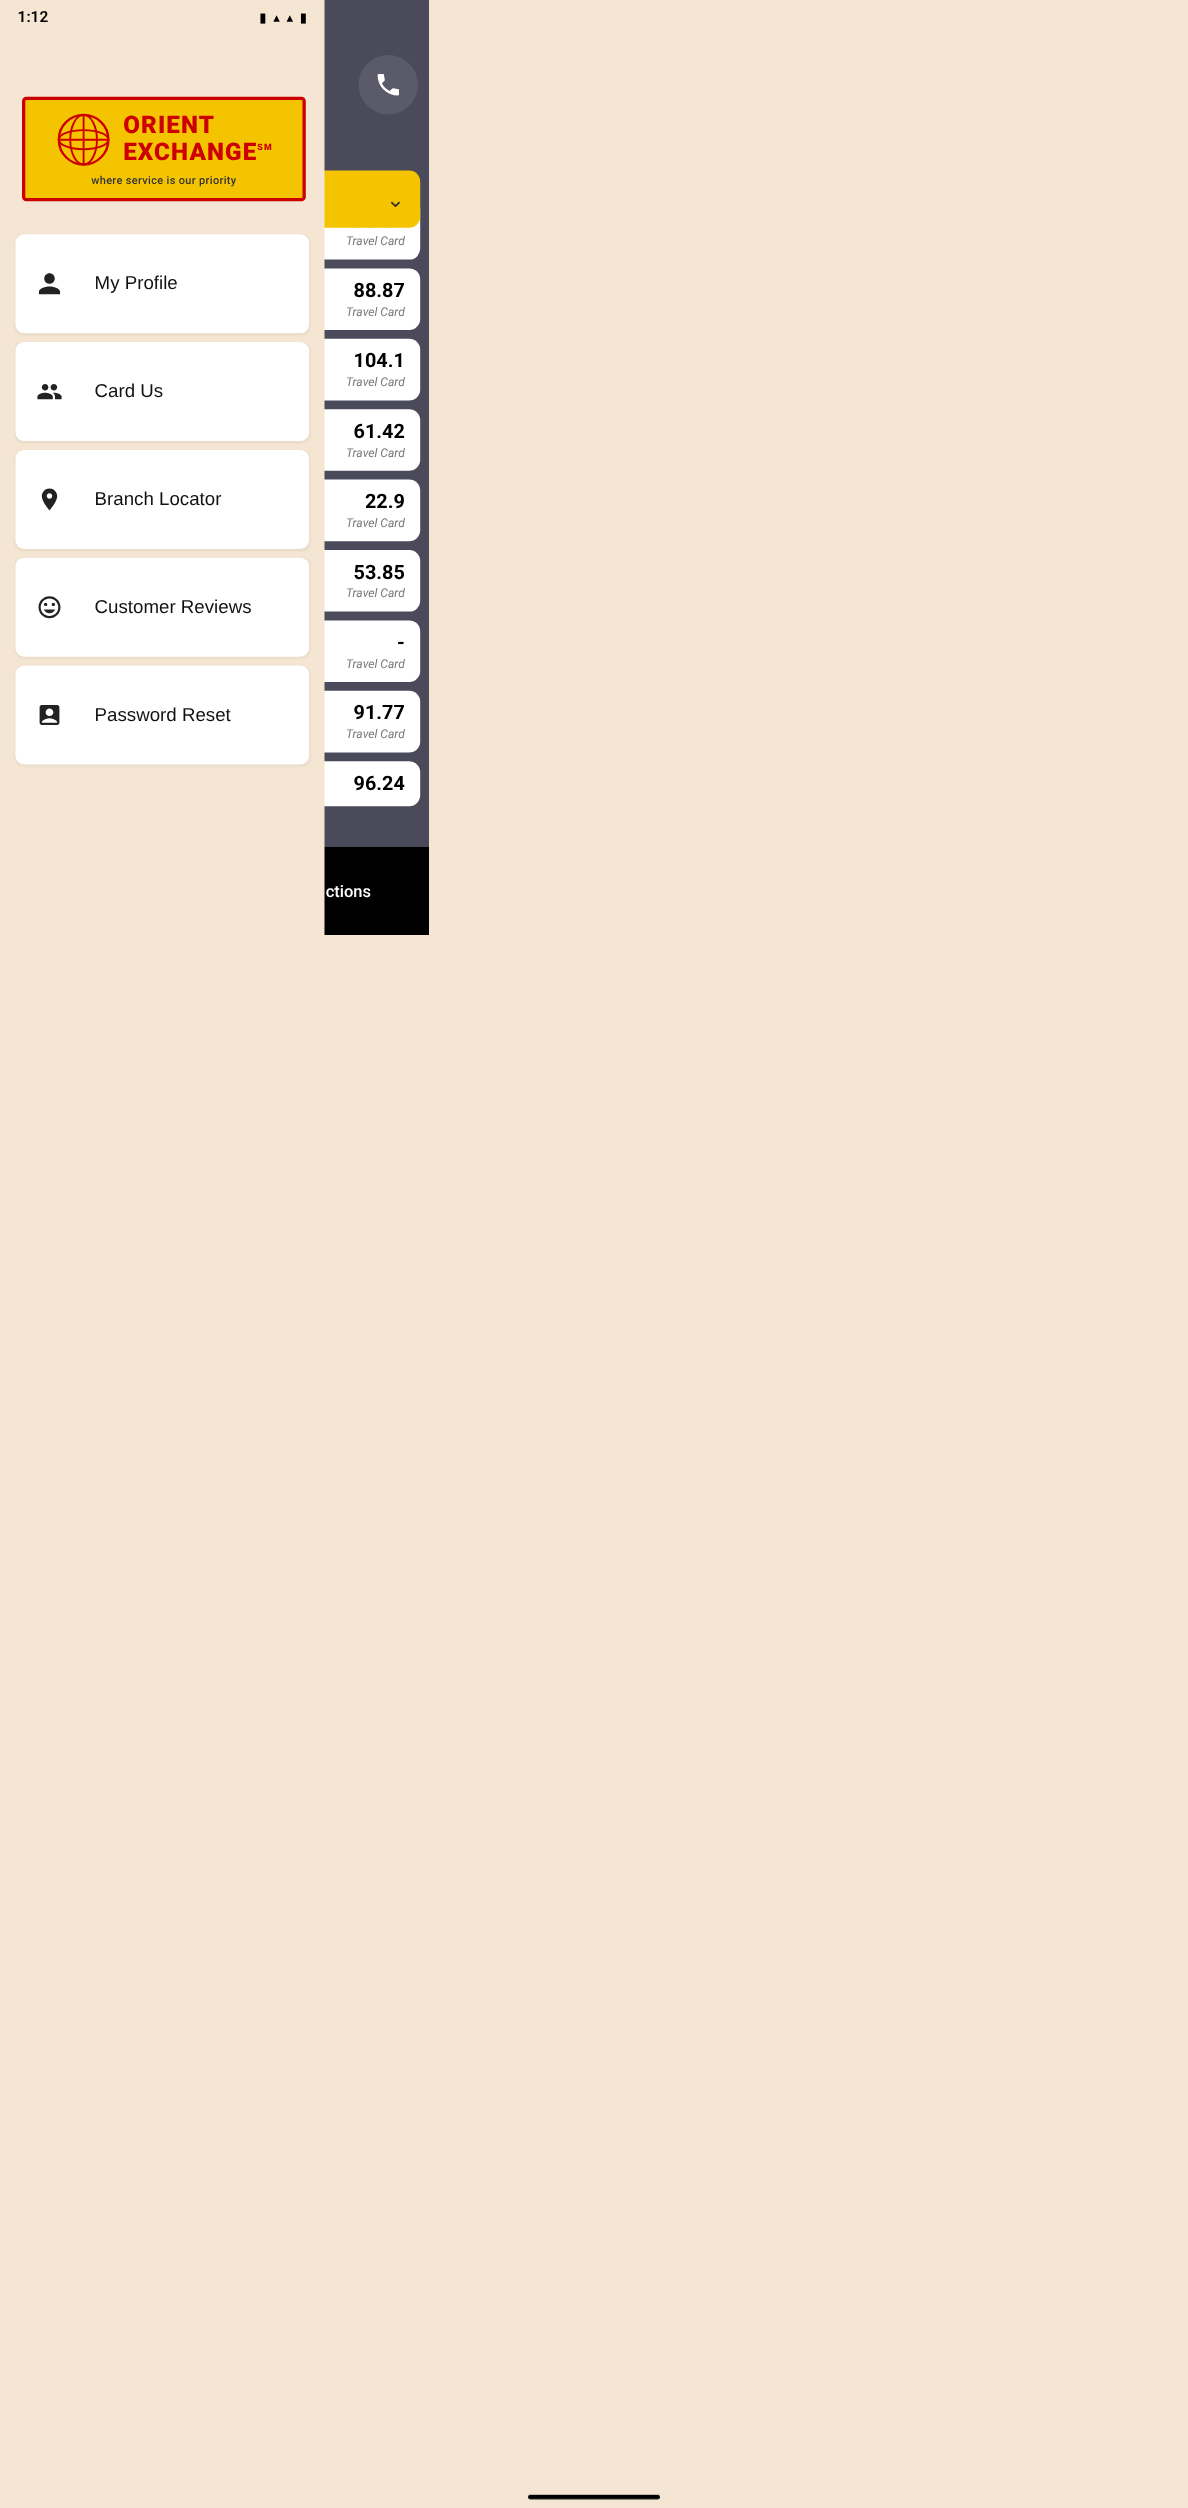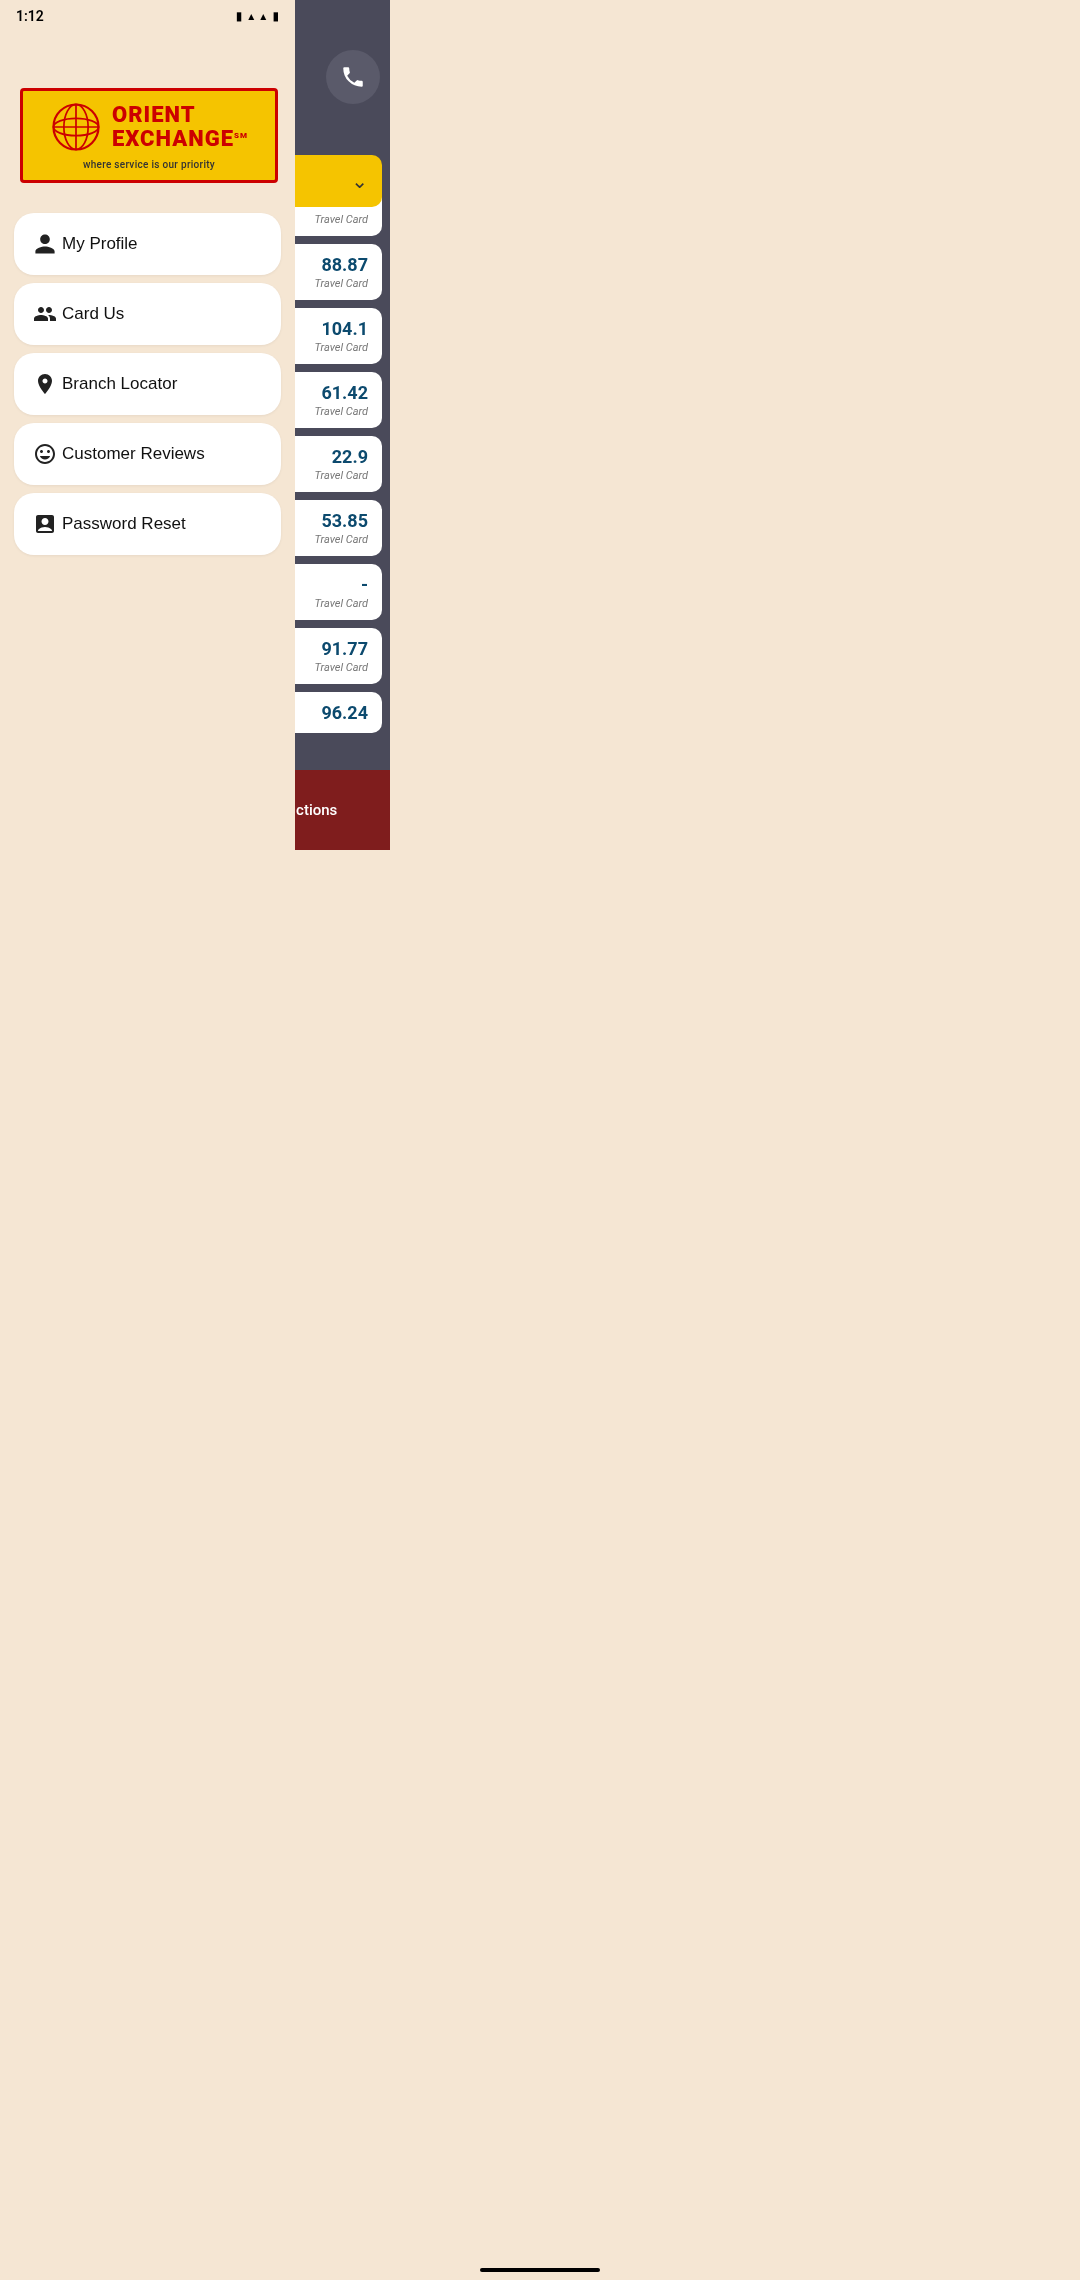--- a/index.html
+++ b/index.html
@@ -82,21 +82,21 @@
       background: #fff;
       border-radius: 10px;
       padding: 10px 14px;
       margin-bottom: 8px;
       margin-right: 8px;
       text-align: right;
     }
     .rate-value {
       font-size: 18px;
       font-weight: 700;
-      color: #0c4a6e;
+      color: #000000;
     }
     .rate-label {
       font-size: 11px;
       color: #777;
       margin-top: 2px;
       font-style: italic;
     }
 
     
     .yellow-bar {
@@ -195,25 +195,25 @@
     
     .menu-list {
       padding: 0 14px;
       display: flex;
       flex-direction: column;
       gap: 8px;
     }
 
     .menu-item {
       background: #fff;
-      border-radius: 20px;
-      padding: 18px 18px;
-      display: flex;
-      align-items: center;
-      gap: 4px;
+      border-radius: 8px;
+      padding: 32px 18px;
+      display: flex;
+      align-items: center;
+      gap: 28px;
       cursor: pointer;
       border: none;
       width: 100%;
       text-align: left;
       box-shadow: 0 1px 3px rgba(0,0,0,0.06);
     }
 
     .menu-icon {
       width: 26px;
       height: 26px;
@@ -235,21 +235,21 @@
       color: #111;
     }
 
     
     .bottom-partial {
       position: absolute;
       bottom: 0;
       right: 0;
       width: 180px;
       height: 80px;
-      background: #7f1d1d;
+      background: #000000;
       z-index: 2;
       display: flex;
       align-items: center;
       justify-content: center;
     }
     .transactions-label {
       color: #fff;
       font-size: 15px;
       font-weight: 500;
     }

